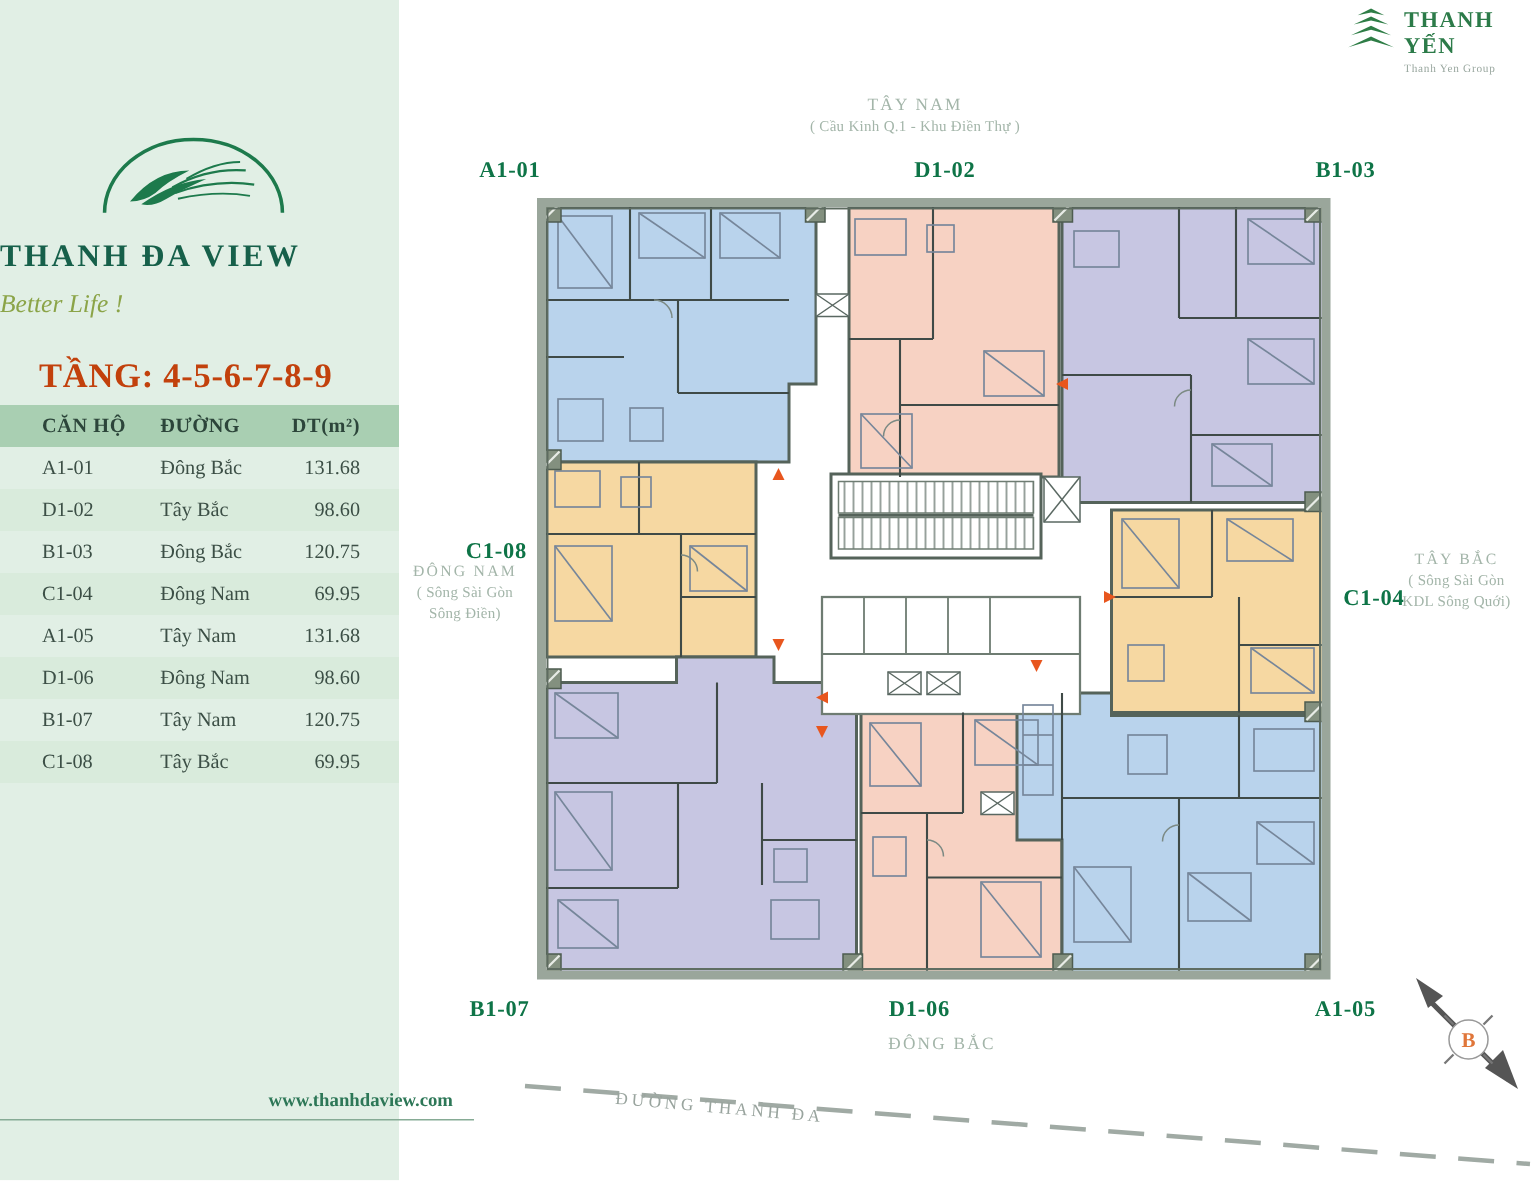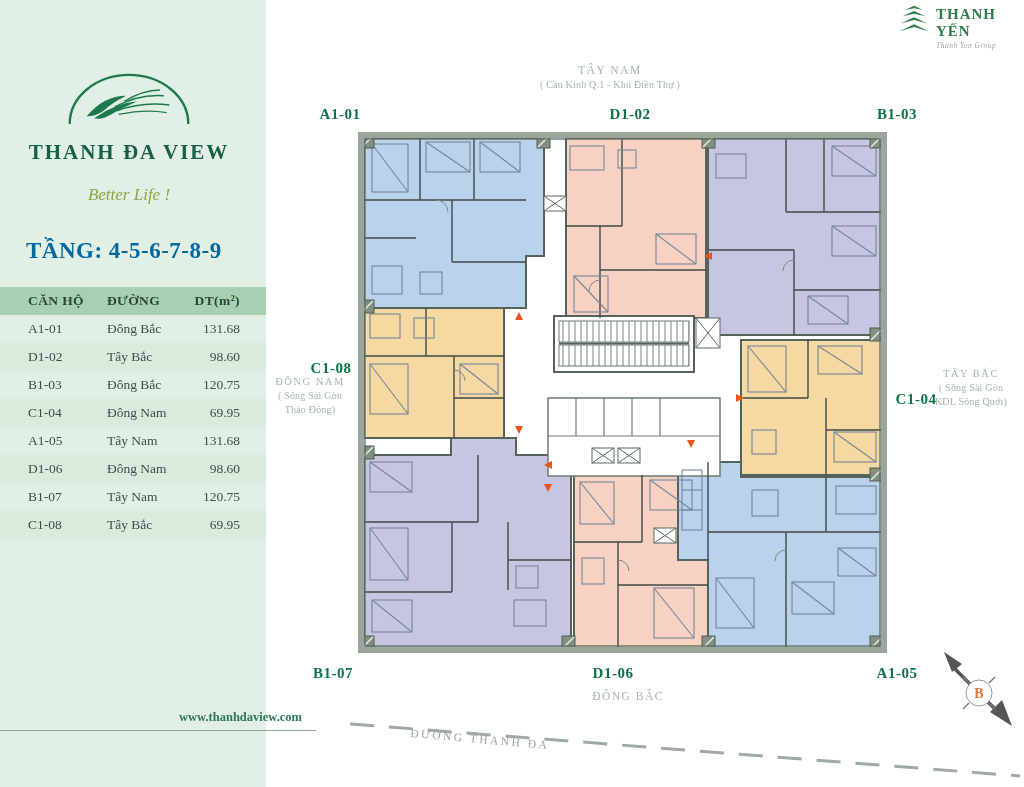--- a/index.html
+++ b/index.html
@@ -1,43 +1,43 @@
 <!DOCTYPE html>
 <html><head>
 <meta charset="utf-8">
 <style>
   html,body{margin:0;padding:0;background:#fff;}
   .screen{position:relative;width:1024px;height:787px;background:#ffffff;overflow:hidden;
           font-family:"Liberation Serif",serif;}
 
   
   .sidebar{position:absolute;left:0;top:0;width:266px;height:787px;background:#e1efe5;}
-  .logo-block{position:absolute;left:0;top:58px;width:258px;text-align:center;}
+  .logo-block{position:absolute;left:0;top:76px;width:258px;text-align:left;}
   .logo-title{font-size:21px;font-weight:700;color:#16604a;letter-spacing:2px;margin-top:2px;}
-  .logo-tagline{font-size:17px;font-style:italic;color:#8ba448;margin-top:20px;}
+  .logo-tagline{font-size:17px;font-style:italic;color:#8ba448;margin-top:10px;}
   .floor-title{position:absolute;left:26px;top:238px;font-size:23px;font-weight:600;
-               color:#0369a1;letter-spacing:.5px;}
-  .unit-table{position:absolute;left:0;top:287px;width:266px;border-collapse:collapse;
+               color:#c2410c;letter-spacing:.5px;}
+  .unit-table{position:absolute;left:0;top:270px;width:266px;border-collapse:collapse;
               font-size:13.5px;color:#3c4f46;}
   .unit-table th{background:#a9cfb2;color:#2c453a;font-weight:700;height:26px;
                  text-align:left;letter-spacing:.4px;}
   .unit-table td{height:26px;}
   .unit-table tr.alt td{background:#d9ebdc;}
   .col-unit{padding-left:28px;width:86px;}
   .col-dir{width:92px;}
   .col-area{text-align:right;padding-right:26px;font-family:Liberation Serif, serif;}
-  .sidebar-footer{position:absolute;left:0;top:710px;width:316px;}
+  .sidebar-footer{position:absolute;left:0;top:726px;width:316px;}
   .site{text-align:right;padding:0 14px 5px 0;font-size:12.5px;font-weight:700;color:#2d7757;}
   .rule{border-top:1px solid #86ab95;}
 
   
   .brand{position:absolute;left:898px;top:0;display:flex;align-items:flex-start;}
   .brand-text{margin-left:6px;}
   .brand-name{font-size:15px;font-weight:700;color:#2c7b49;letter-spacing:1px;margin-top:6px;}
-  .brand-sub{font-size:7.5px;color:#9aa8a0;letter-spacing:.5px;margin-top:1px;font-style:italic;}
+  .brand-sub{font-size:7.5px;color:#9aa8a0;letter-spacing:.5px;margin-top:1px;}
 
   
   .unit-label{position:absolute;width:74px;text-align:center;
               font:700 15px "Liberation Serif",serif;color:#0e7447;letter-spacing:.5px;}
   .dir{position:absolute;text-align:center;color:#a3b5a9;}
   .d-main{font-size:11.5px;letter-spacing:1.5px;}
   .d-sub{font-size:10px;letter-spacing:.2px;line-height:1.35;margin-top:2px;}
   .road-label{position:absolute;left:410px;top:733px;color:#99a49e;font-size:11.5px;
               letter-spacing:2.5px;transform:rotate(5deg);}
 
@@ -304,21 +304,21 @@
   <div class="unit-label abs" style="left:576px;top:665px">D1-06</div>
   <div class="unit-label abs" style="left:860px;top:665px">A1-05</div>
 
   <div class="dir" style="left:495px;top:64px;width:230px">
     <div class="d-main">TÂY NAM</div>
     <div class="d-sub">( Cầu Kinh Q.1 - Khu Điền Thự )</div>
   </div>
   <div class="dir" style="left:254px;top:376px;width:112px">
     <div class="d-main" style="font-size:10.5px">ĐÔNG NAM</div>
     <div class="d-sub">( Sông Sài Gòn</div>
-    <div class="d-sub" style="margin-top:0">Thảo Đông)</div>
+    <div class="d-sub" style="margin-top:0">Sông Điền)</div>
   </div>
   <div class="dir" style="left:920px;top:368px;width:102px">
     <div class="d-main" style="font-size:10.5px">TÂY BẮC</div>
     <div class="d-sub">( Sông Sài Gòn</div>
     <div class="d-sub" style="margin-top:0">KDL Sông Quới)</div>
   </div>
   <div class="dir" style="left:558px;top:690px;width:140px">
     <div class="d-main">ĐÔNG BẮC</div>
   </div>
 

